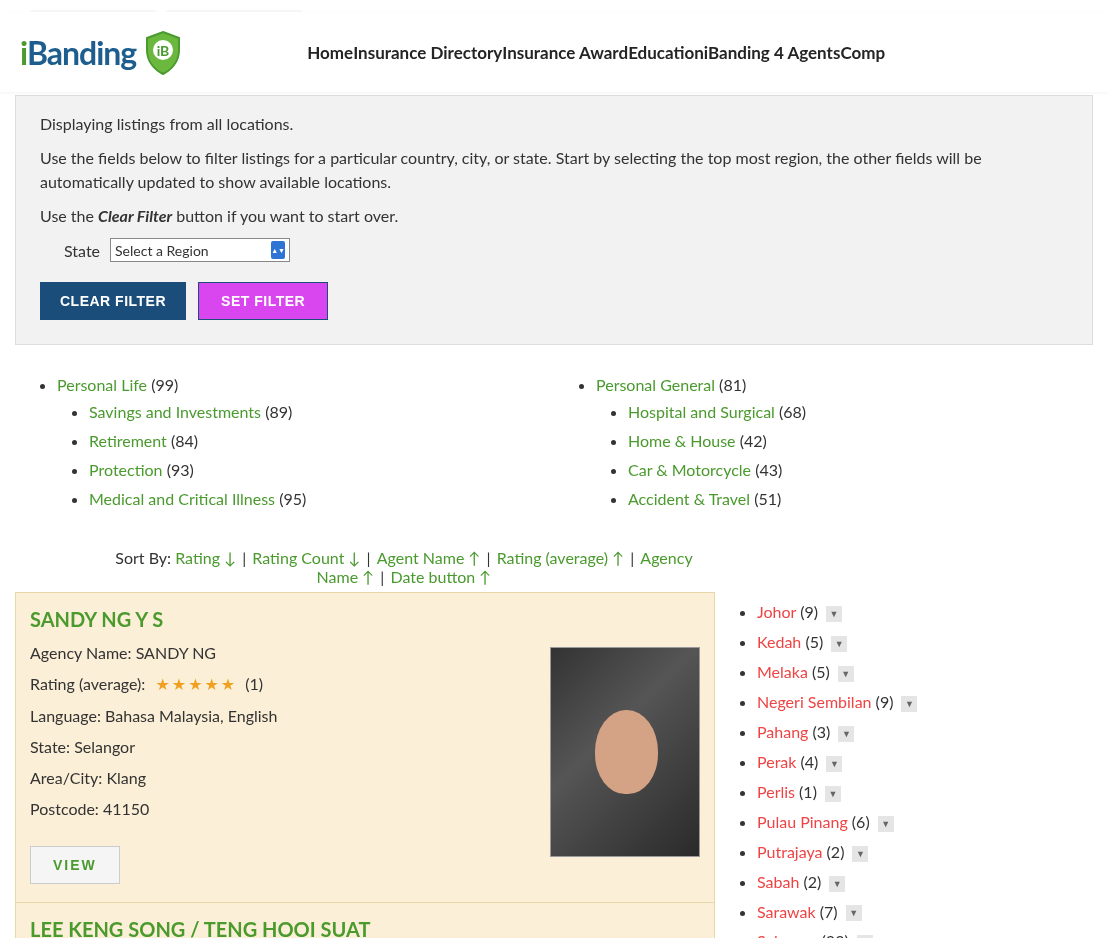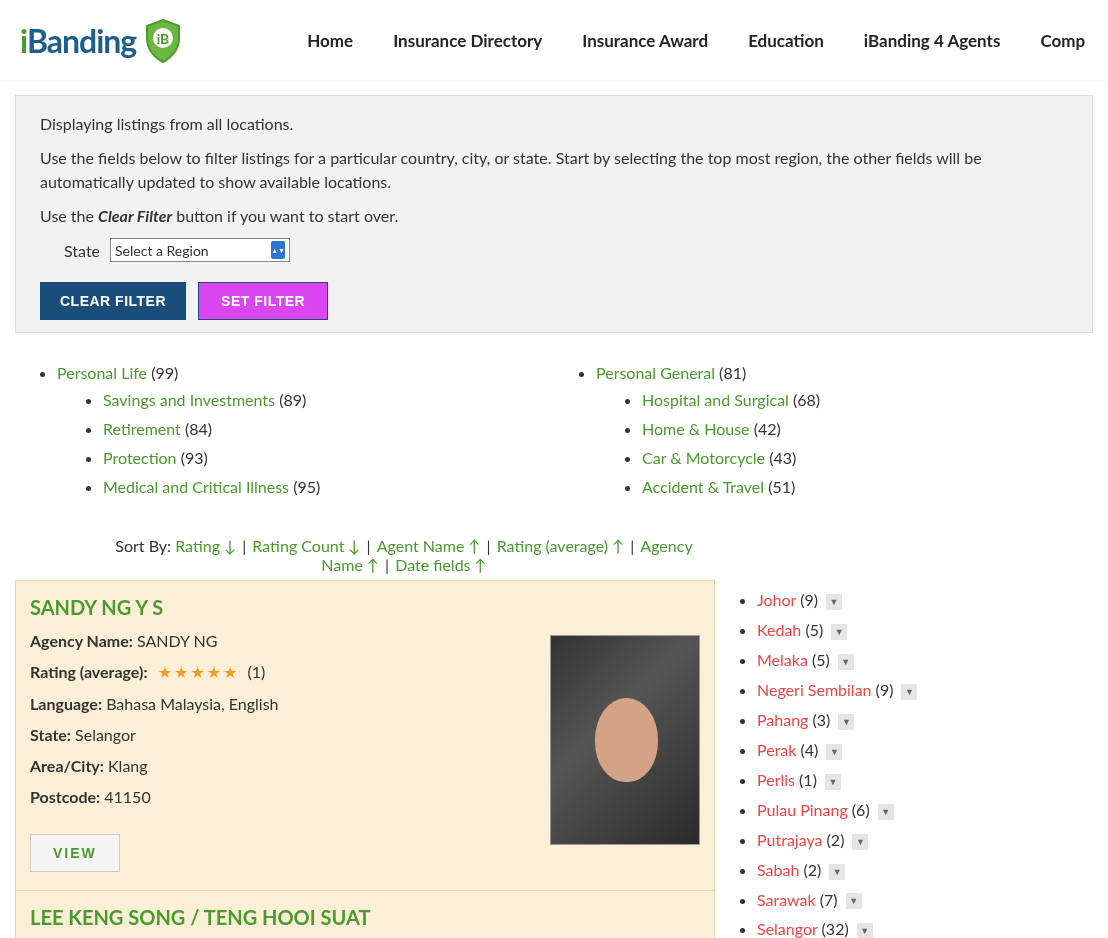--- a/index.html
+++ b/index.html
@@ -1,56 +1,56 @@
 <!DOCTYPE html>
 <html><head>
 <meta charset="utf-8">
 <style>
 * { margin: 0; padding: 0; box-sizing: border-box; }
 body { font-family: "Lato", "Helvetica Neue", Arial, sans-serif; color: #333; background: #fff; font-size: 16px; }
-.header { position: fixed; top: 0; left: 0; right: 0; background: #fff; height: 80px; display: flex; align-items: center; padding: 0 20px; z-index: 100; box-shadow: 0 1px 3px rgba(0,0,0,0.05); }
+.header { position: fixed; top: 12px; left: 0; right: 0; background: #fff; height: 80px; display: flex; align-items: center; padding: 0 20px; z-index: 100; box-shadow: 0 1px 3px rgba(0,0,0,0.05); }
 .logo { display: flex; align-items: center; margin-right: 120px; }
 .logo-text { font-size: 32px; font-weight: 700; letter-spacing: -1px; }
 .logo-i1 { color: #4a9a2e; }
 .logo-banding { color: #1d5e8e; }
 .logo-shield { width: 48px; height: 48px; margin-left: 3px; position: relative; }
 .logo-shield svg { width: 100%; height: 100%; }
-.nav { display: flex; gap: 40px; }
+.nav { display: flex; }
 .nav a { color: #242424; text-decoration: none; font-weight: 700; font-size: 17px; }
 .top-buttons { position: absolute; top: 10px; left: 30px; display: flex; gap: 10px; opacity: 0.3; z-index: 50; }
 .top-btn { background: #e8e8e8; border: none; padding: 10px 18px; font-size: 15px; color: #666; border-radius: 2px; }
 .content { padding-top: 95px; max-width: 1108px; }
-.filter-box { background: #f2f2f2; border: 1px solid #ddd; padding: 16px 24px 12px; margin: 0 15px; }
+.filter-box { background: #f2f2f2; border: 1px solid #ddd; padding: 16px 24px 24px; margin: 0 15px; }
 .filter-box p { margin-bottom: 10px; font-size: 16px; line-height: 1.5; }
 .cf-label { font-style: italic; font-weight: 700; }
 .state-row { display: flex; align-items: center; gap: 10px; margin-top: 4px; margin-bottom: 20px; }
 .state-row label { font-size: 16px; margin-left: 24px; }
 .state-select { border: 1px solid #888; padding: 2px 4px; font-size: 14px; width: 180px; background: #fff; position: relative; display: flex; justify-content: space-between; align-items: center; }
 .select-arrows { background: #2e74d4; width: 14px; height: 18px; display: inline-flex; flex-direction: column; align-items: center; justify-content: center; font-size: 7px; color: #fff; border-radius: 2px; line-height: 7px; }
 .filter-buttons { display: flex; gap: 12px; }
 .btn-clear { background: #1a4d7a; color: #fff; border: none; padding: 10px 20px; font-weight: 700; font-size: 14px; letter-spacing: 0.5px; cursor: pointer; }
 .btn-set { background: #d946ef; color: #fff; border: 1px solid #1a4d7a; padding: 10px 22px; font-weight: 700; font-size: 14px; letter-spacing: 0.5px; cursor: pointer; }
 .categories { display: flex; padding: 30px 15px 10px; }
 .cat-col { flex: 1; }
 .cat-col ul { list-style: disc; margin-left: 42px; }
-.cat-col ul ul { margin-left: 46px; margin-top: 8px; }
+.cat-col ul ul { margin-left: 32px; margin-top: 8px; }
 .cat-col li { margin-bottom: 10px; font-size: 16px; }
 .cat-col a { color: #4a9a2e; text-decoration: none; }
 .cat-count { color: #333; }
 .sort-row { text-align: center; font-size: 16px; margin: 20px 15px 6px; padding-left: 100px; padding-right: 400px; }
 .sort-row a { color: #4a9a2e; text-decoration: none; }
 .sort-sep { color: #333; margin: 0 2px; }
 .main-area { display: flex; padding: 0 15px; gap: 20px; }
 .listings { flex: 1; max-width: 700px; }
 .listing { background: #fcefd7; border: 1px solid #e8d7a8; padding: 14px 14px 18px; display: flex; justify-content: space-between; position: relative; }
 .listing + .listing { border-top: none; }
 .listing-info { flex: 1; }
 .listing h3 { color: #4a9a2e; font-size: 20px; font-weight: 700; margin-bottom: 12px; }
 .listing-row { margin-bottom: 12px; font-size: 16px; }
-.listing-row b { font-weight: 700; }
+.listing-row b { font-weight: 400; }
 .stars { display: inline-flex; gap: 2px; margin: 0 6px; }
 .star { color: #f0a020; font-size: 16px; }
 .listing-img { width: 150px; height: 210px; background: linear-gradient(135deg, #333 0%, #555 40%, #2a2a2a 100%); margin-top: 40px; border: 1px solid #999; flex-shrink: 0; position: relative; overflow: hidden; }
 .listing-img::before { content: ""; position: absolute; top: 30%; left: 30%; width: 42%; height: 40%; background: #d4a284; border-radius: 50% 50% 48% 48%; }
 .view-btn { background: #f5f5f5; border: 1px solid #ccc; color: #4a9a2e; font-weight: 700; letter-spacing: 2px; padding: 10px 22px; font-size: 14px; cursor: pointer; margin-top: 16px; }
 .sidebar { width: 250px; padding-top: 10px; }
 .sidebar ul { list-style: disc; margin-left: 22px; }
 .sidebar li { margin-bottom: 10px; font-size: 16px; }
 .sidebar a { color: #ef4444; text-decoration: none; }
 .expand-icon { display: inline-block; width: 16px; height: 16px; background: #e5e5e5; margin-left: 8px; text-align: center; font-size: 9px; line-height: 16px; color: #666; vertical-align: middle; cursor: pointer; }
@@ -129,21 +129,21 @@
     </div>
   </div>
 
   <div class="sort-row">
     <span>Sort By: </span>
     <a>Rating ↓</a><span class="sort-sep"> | </span>
     <a>Rating Count ↓</a><span class="sort-sep"> | </span>
     <a>Agent Name ↑</a><span class="sort-sep"> | </span>
     <a>Rating (average) ↑</a><span class="sort-sep"> | </span>
     <a>Agency Name ↑</a><span class="sort-sep"> | </span>
-    <a>Date fields ↑</a>
+    <a>Date button ↑</a>
   </div>
 
   <div class="main-area">
     <div class="listings">
       <div class="listing">
         <div class="listing-info">
           <h3>SANDY NG Y S</h3>
           <div class="listing-row"><b>Agency Name:</b> <span>SANDY NG</span></div>
           <div class="listing-row"><b>Rating (average):</b>
             <span class="stars">

